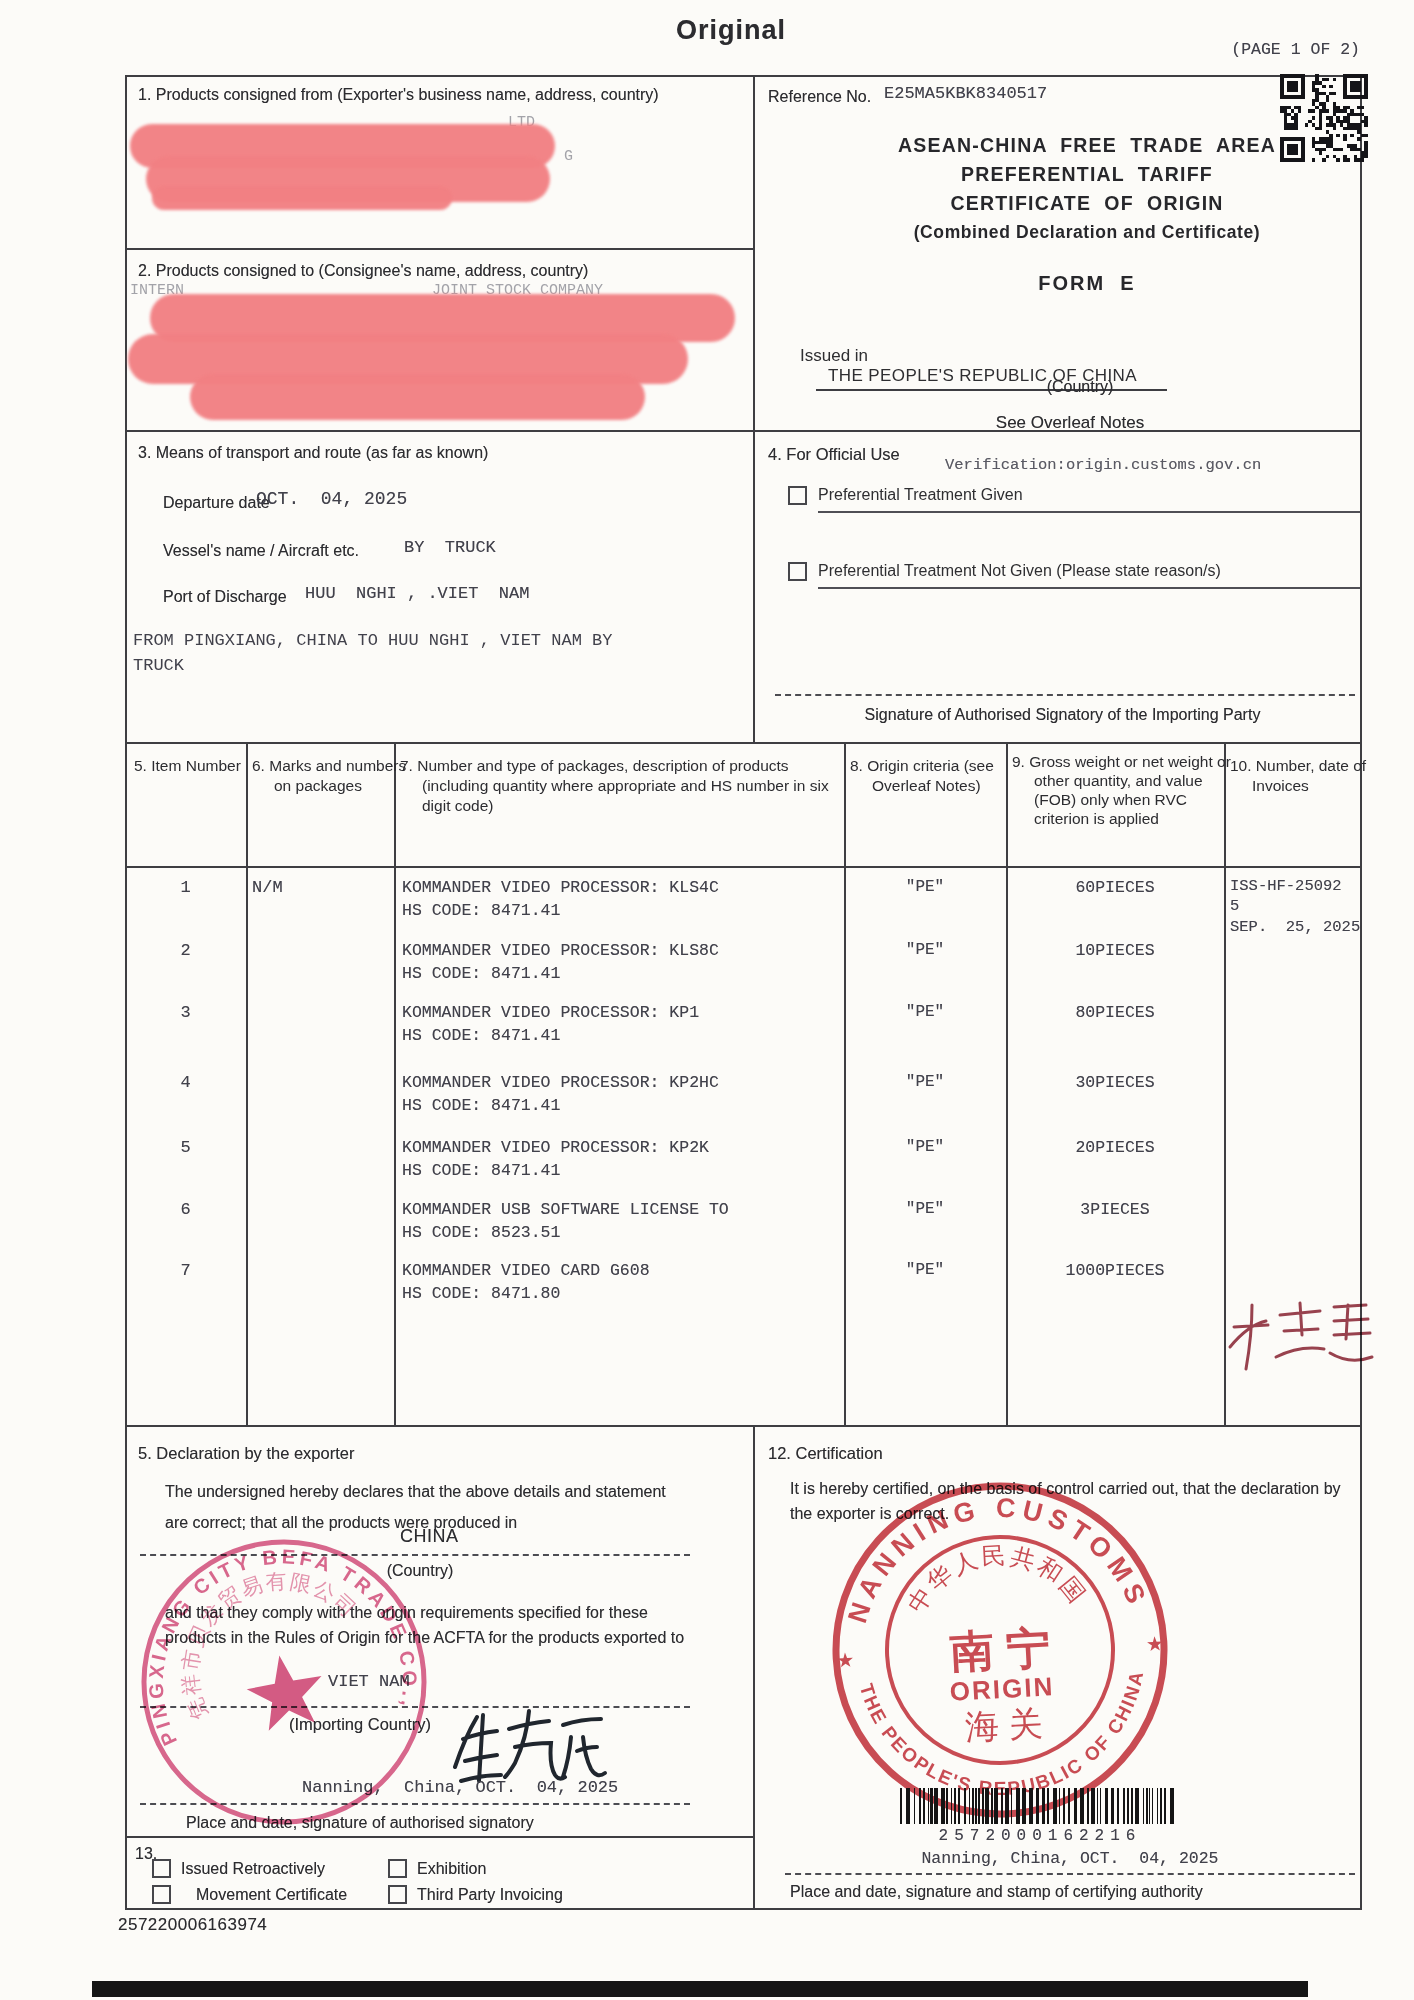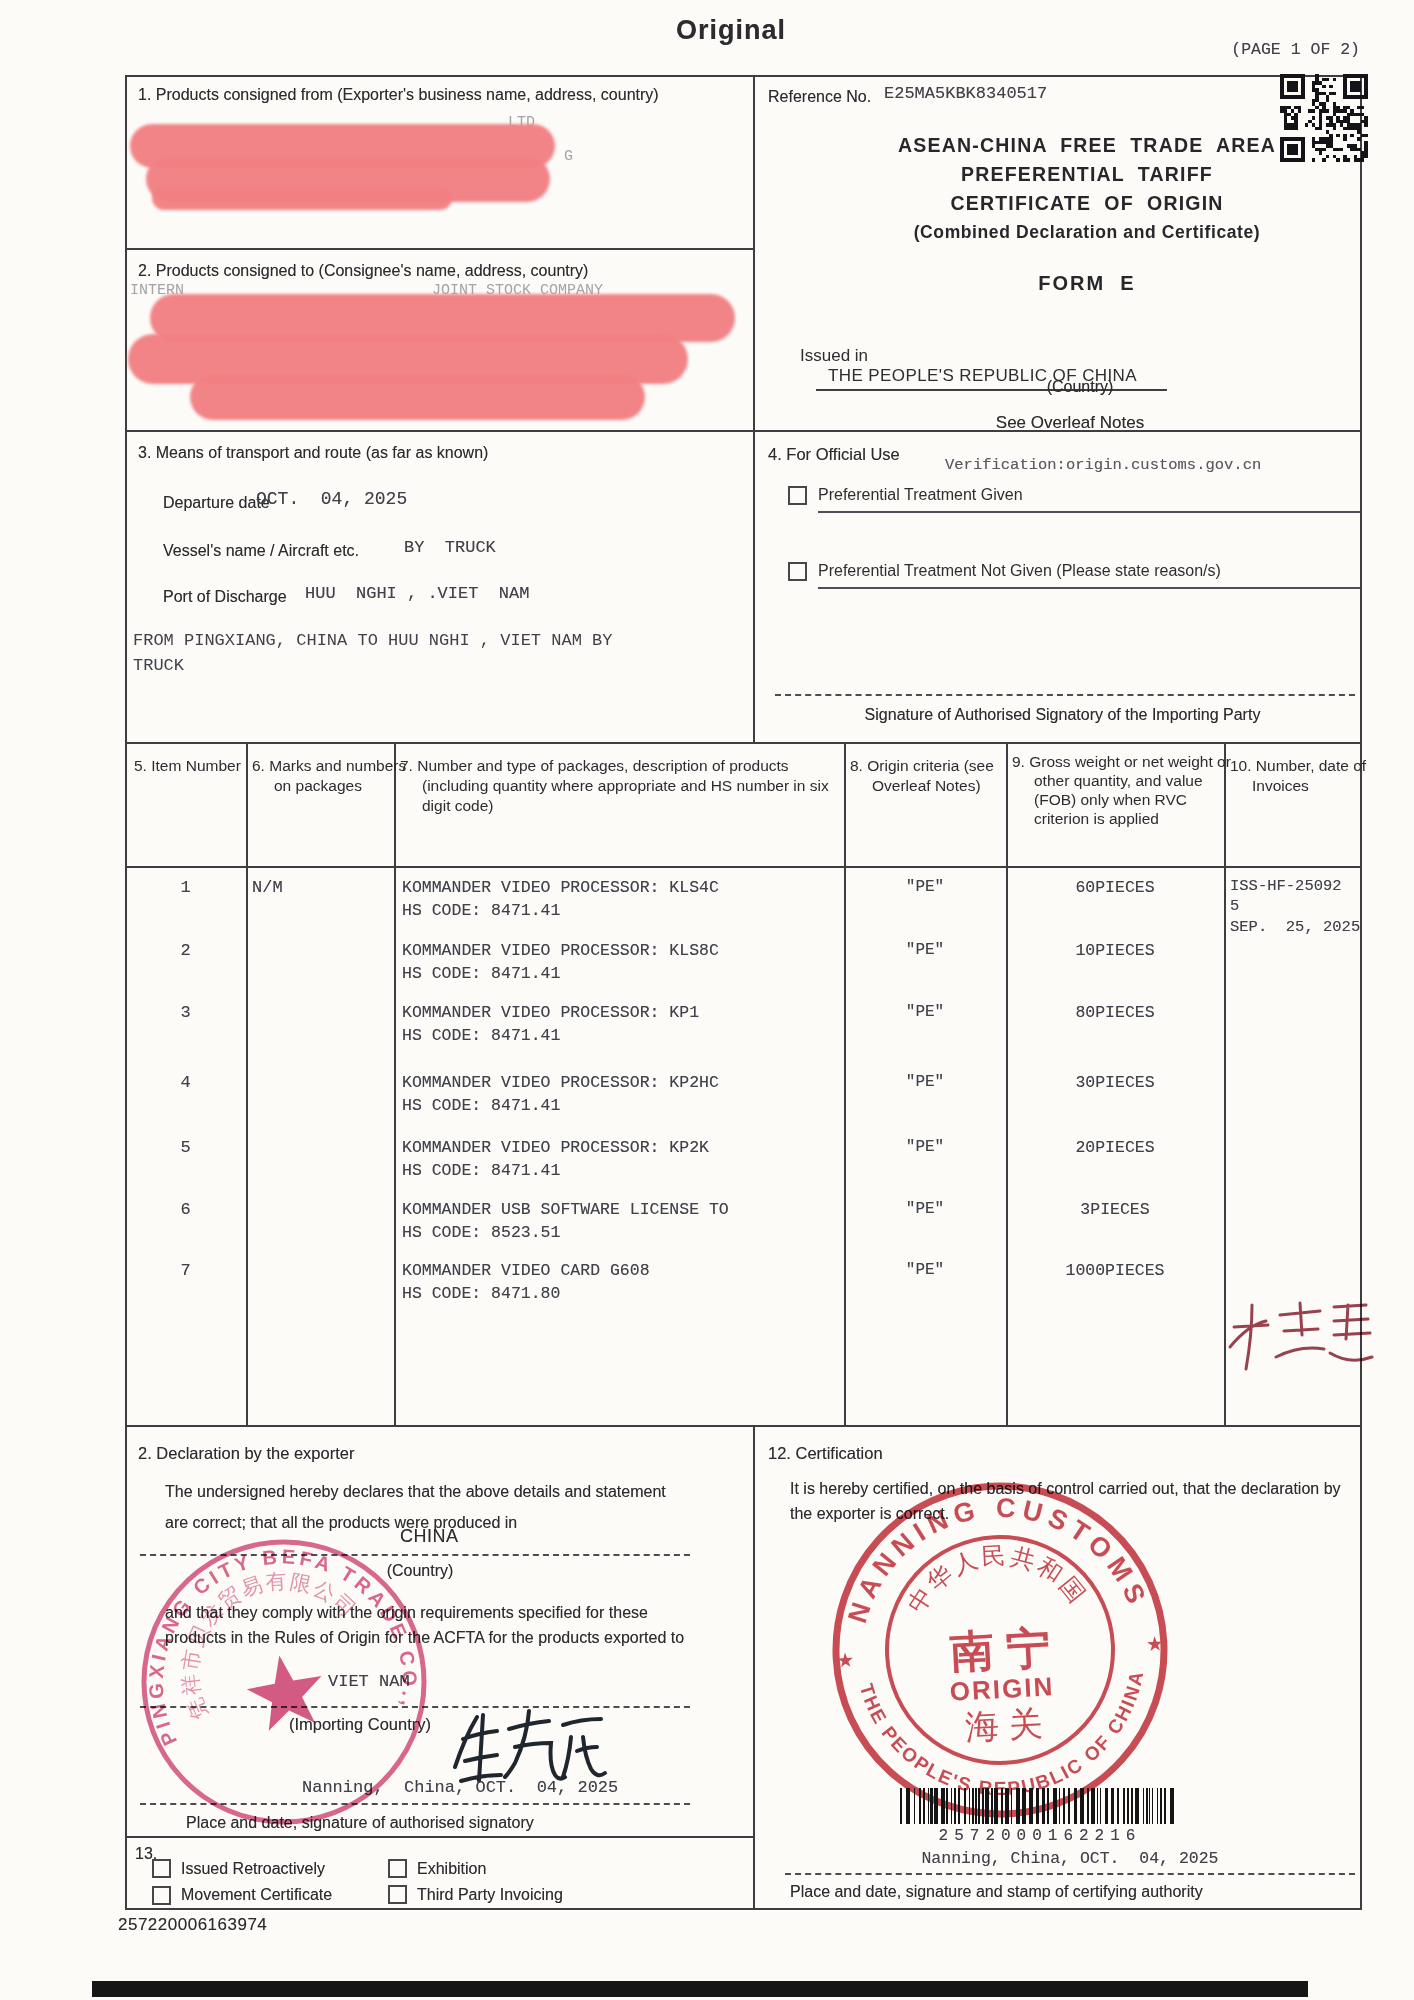--- a/index.html
+++ b/index.html
@@ -429,21 +429,21 @@
   <div class="mono" style="left:1230px;top:876px;font-size:15.5px;line-height:21px;">ISS-HF-25092</div>
   <div class="mono" style="left:1230px;top:897px;font-size:15.5px;">5</div>
   <div class="mono" style="left:1230px;top:918px;font-size:15.5px;">SEP.  25, 2025</div>
 
   <svg class="stamp" style="left:1222px;top:1295px;" width="155" height="92" viewBox="0 0 155 92" fill="none" stroke="#9a4350" stroke-width="3" stroke-linecap="round">
     <path d="M8,52 Q26,30 44,26 M12,32 L46,30 M30,10 Q30,40 24,74"></path>
     <path d="M58,20 L98,16 M62,36 L96,34 M78,8 L80,40 M54,62 Q78,50 102,54"></path>
     <path d="M112,12 L144,10 M112,26 L146,24 M112,40 L148,38 M108,58 Q128,70 150,62 M126,10 L124,44"></path>
   </svg>
 
-  <div class="lbl" style="left:138px;top:1443px;font-size:16.5px;">2. Declaration by the exporter</div>
+  <div class="lbl" style="left:138px;top:1443px;font-size:16.5px;">5. Declaration by the exporter</div>
   <div class="lbl" style="left:165px;top:1476px;width:522px;line-height:31px;">The undersigned hereby declares that the above details and statement are correct; that all the products were produced in</div>
   <div class="lbl" style="left:400px;top:1526px;font-size:18px;letter-spacing:.5px;">CHINA</div>
   <div class="dash" style="left:140px;top:1554px;width:550px;"></div>
   <div class="lbl center" style="left:230px;top:1560px;width:380px;">(Country)</div>
   <div class="lbl" style="left:165px;top:1600px;width:532px;line-height:25px;">and that they comply with the origin requirements specified for these products in the Rules of Origin for the ACFTA for the products exported to</div>
   <div class="mono" style="left:328px;top:1672px;">VIET NAM</div>
   <div class="dash" style="left:140px;top:1706px;width:550px;"></div>
   <div class="lbl center" style="left:230px;top:1714px;width:260px;font-size:16.5px;">(Importing Country)</div>
 
   <svg class="stamp" style="left:445px;top:1703px;" width="165" height="92" viewBox="0 0 165 92" fill="none" stroke="#20262f" stroke-width="4" stroke-linecap="round">
@@ -475,21 +475,21 @@
 
   <div class="lbl" style="left:135px;top:1843px;">13.</div>
   <div style="position:absolute;left:152px;top:1858px;display:flex;gap:10px;align-items:center;">
     <span class="cb"></span>
     <span class="lbl" style="position:static;">Issued Retroactively</span>
   </div>
   <div style="position:absolute;left:388px;top:1858px;display:flex;gap:10px;align-items:center;">
     <span class="cb"></span>
     <span class="lbl" style="position:static;">Exhibition</span>
   </div>
-  <div style="position:absolute;left:152px;top:1884px;display:flex;gap:10px;align-items:flex-end;">
+  <div style="position:absolute;left:152px;top:1884px;display:flex;gap:25px;align-items:center;">
     <span class="cb"></span>
     <span class="lbl" style="position:static;">Movement Certificate</span>
   </div>
   <div style="position:absolute;left:388px;top:1884px;display:flex;gap:10px;align-items:center;">
     <span class="cb"></span>
     <span class="lbl" style="position:static;">Third Party Invoicing</span>
   </div>
 
   <div class="lbl" style="left:768px;top:1443px;font-size:16.5px;">12. Certification</div>
   <div class="lbl" style="left:790px;top:1476px;width:556px;line-height:25px;">It is hereby certified, on the basis of control carried out, that the declaration by the exporter is correct.</div>

